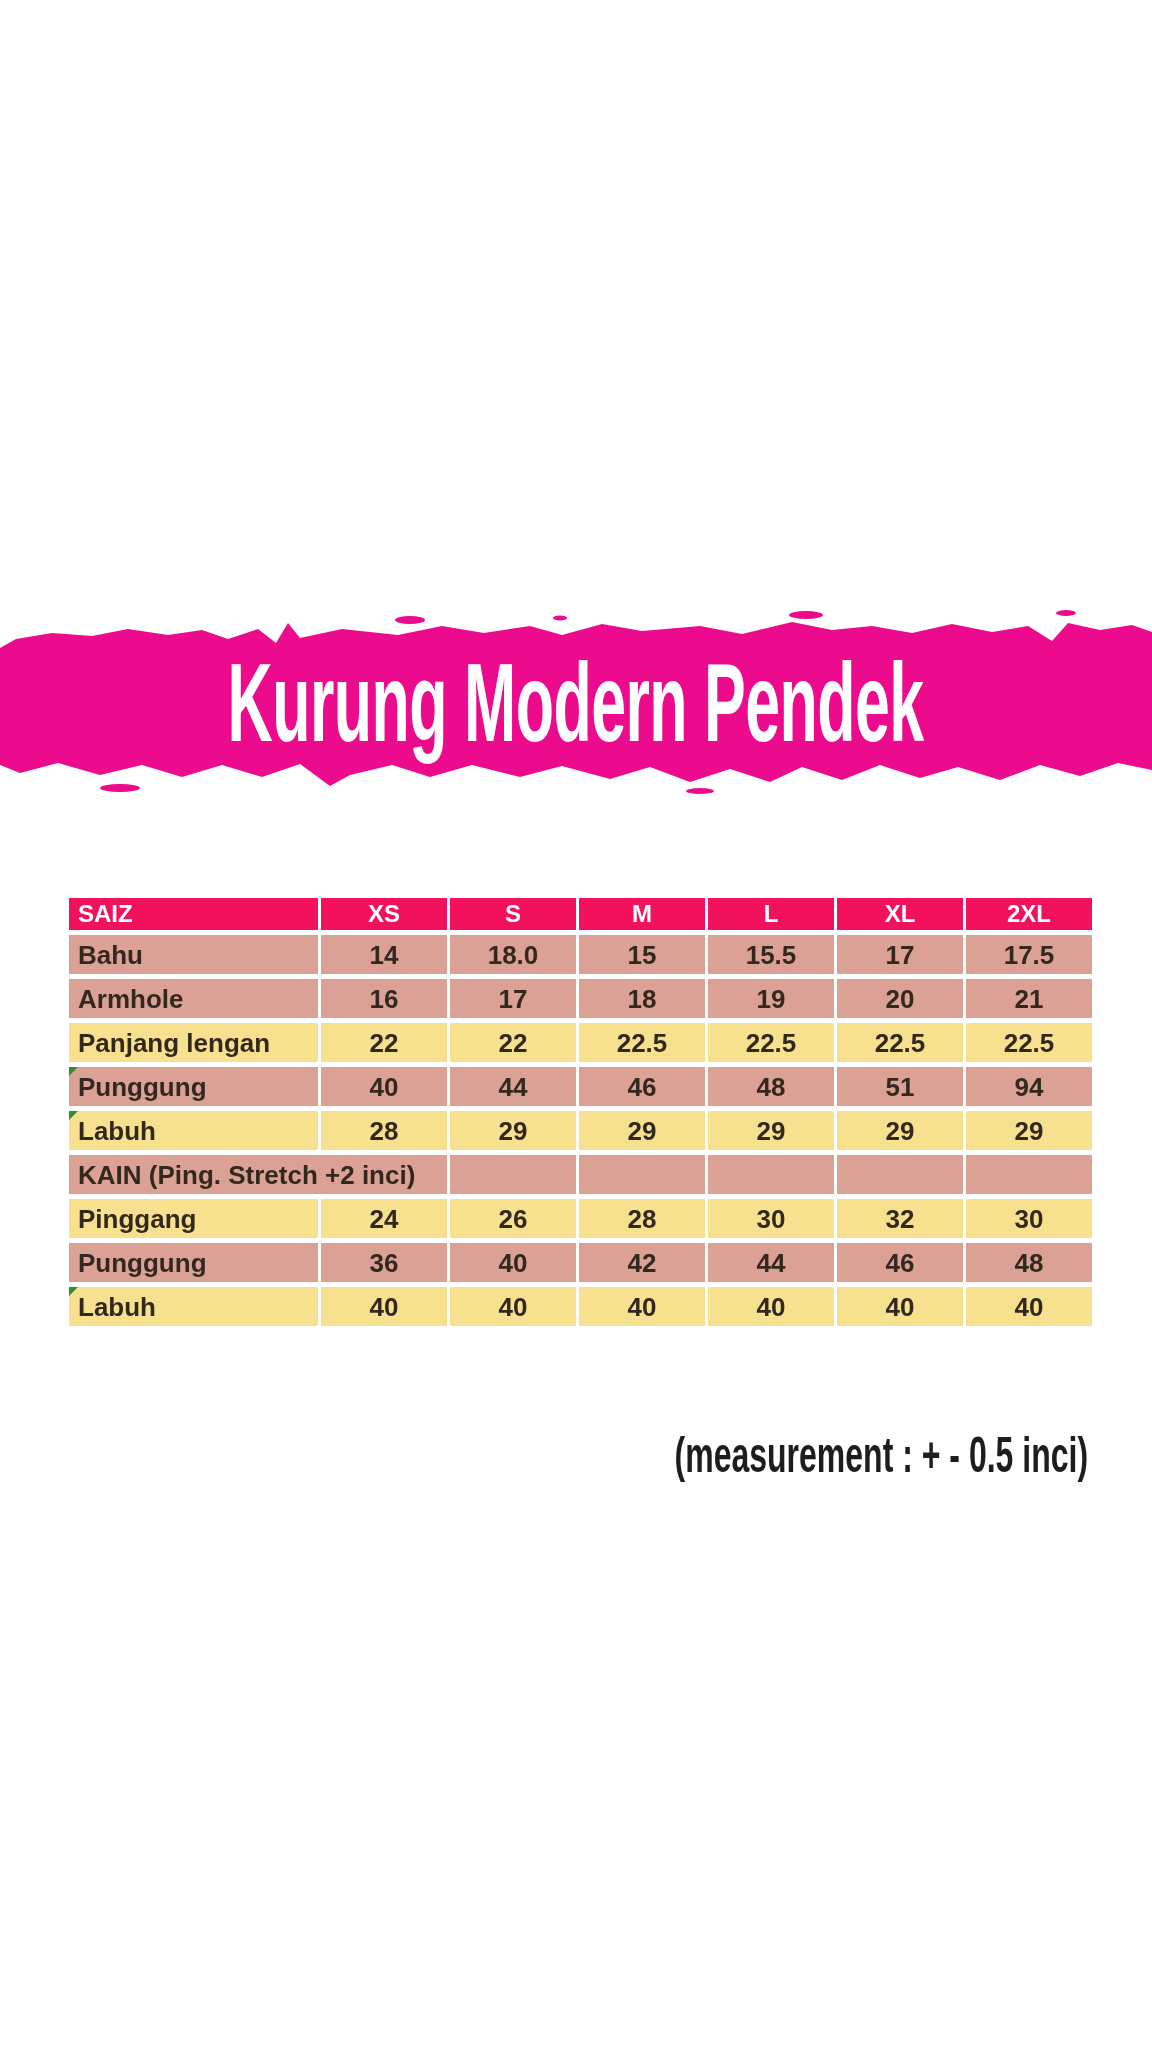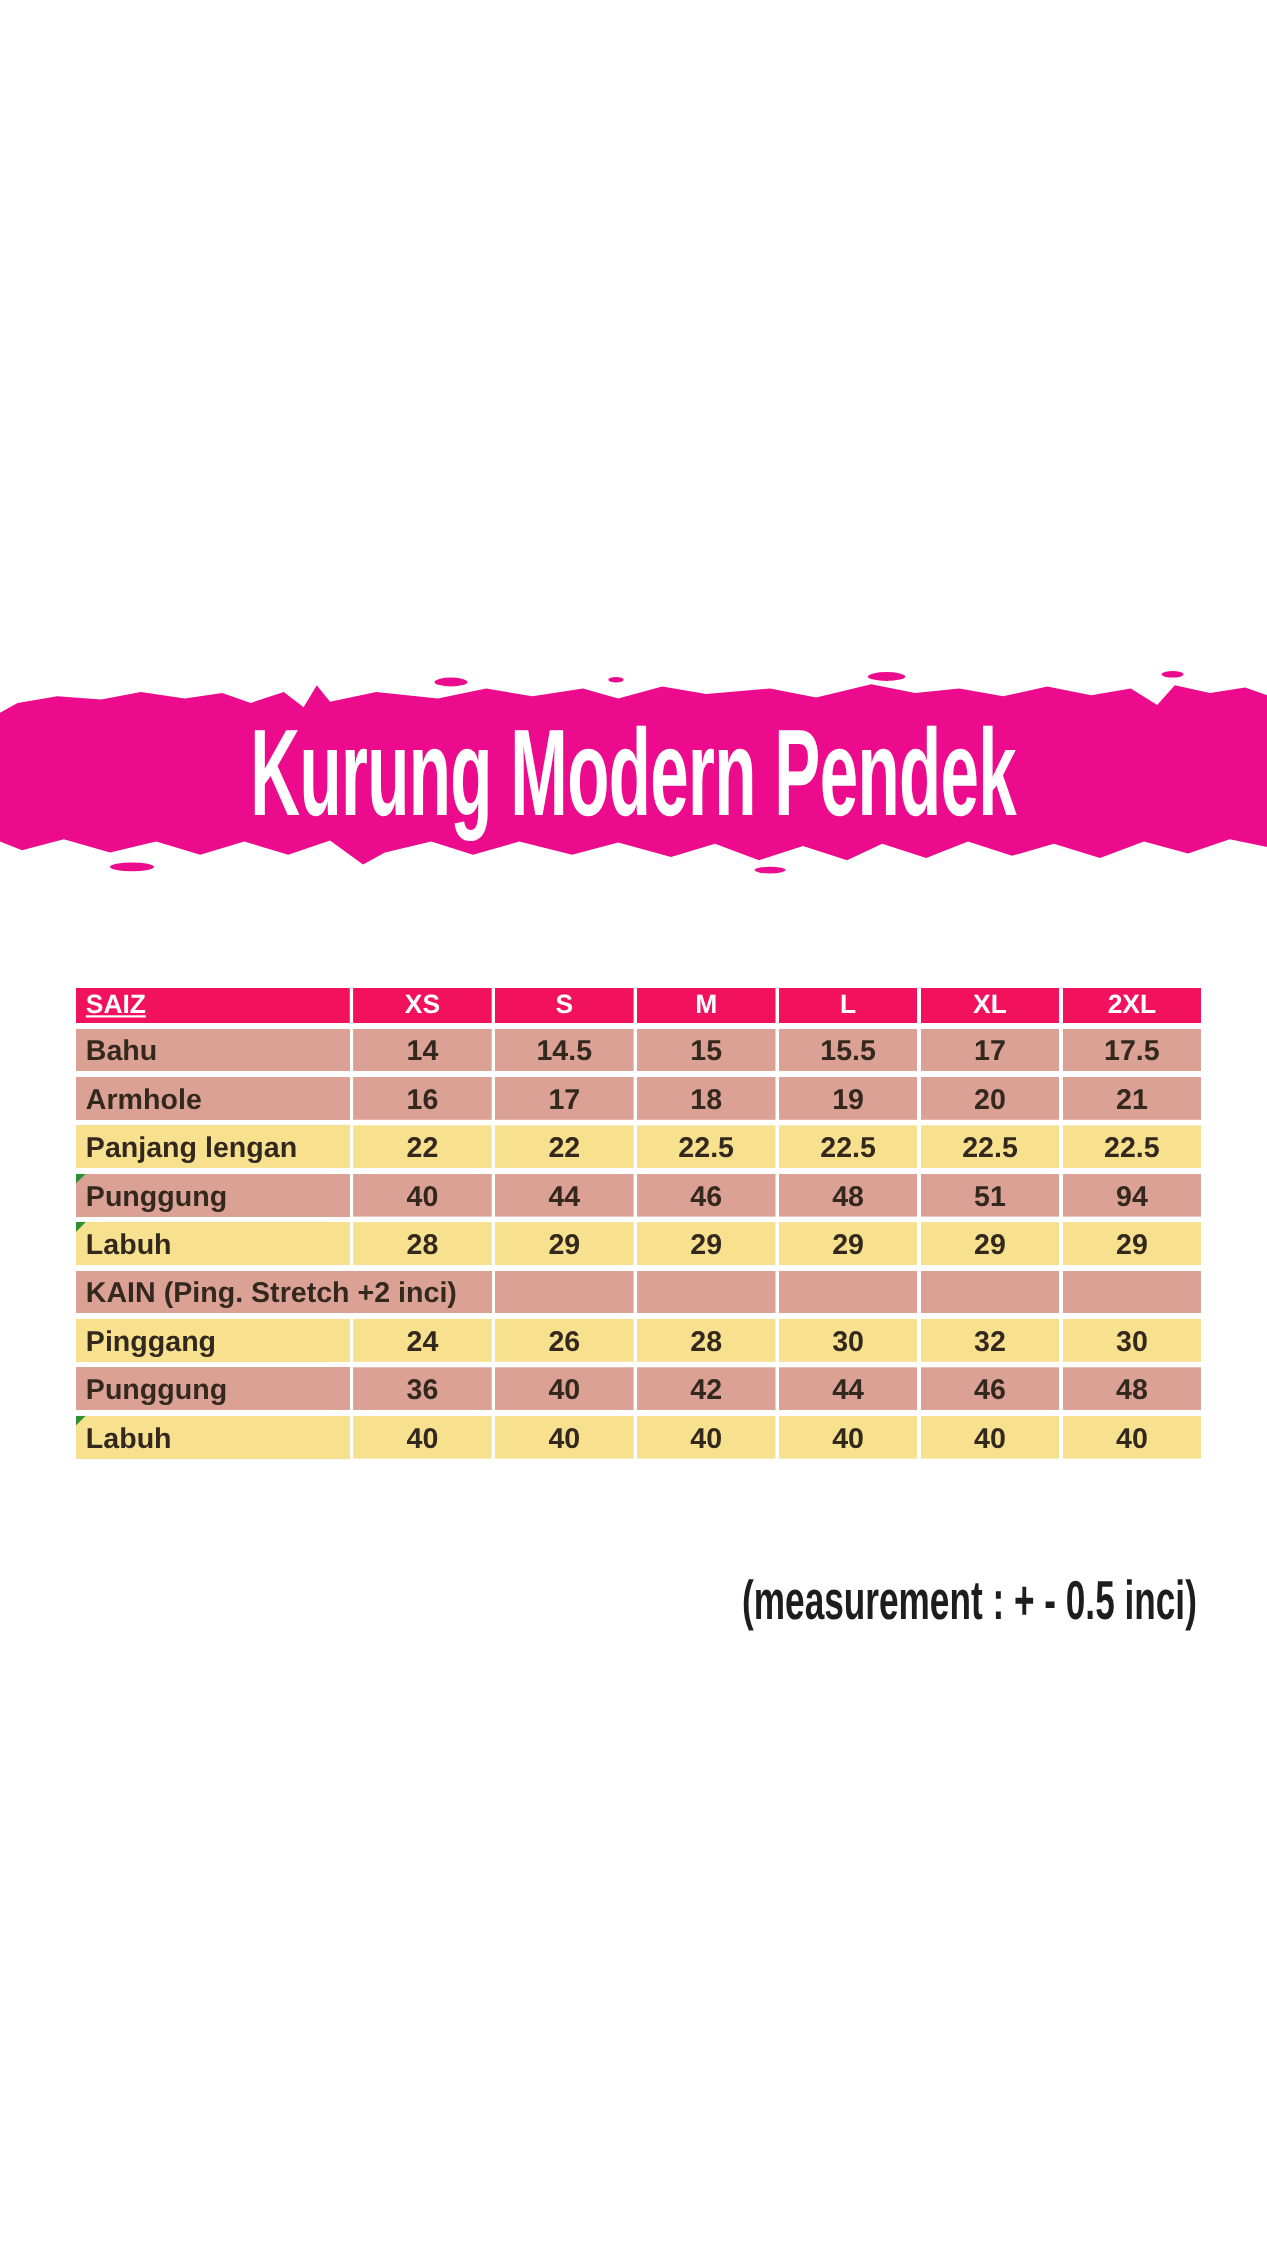--- a/index.html
+++ b/index.html
@@ -66,21 +66,21 @@
   }
   table.size-chart th {
     background: var(--table-header, #f2115c);
     color: var(--header-text, #ffffff);
     height: 30px;
     font-size: 24px;
     font-weight: 700;
     text-align: center;
     line-height: 1;
   }
-  table.size-chart th.first { text-align: left; padding-left: 9px; text-decoration: underline; }
+  table.size-chart th.first { text-align: left; padding-left: 9px; }
   table.size-chart td {
     height: 37px;
     font-size: 26px;
     font-weight: 700;
     color: var(--cell-text, #33281e);
     line-height: 1;
   }
   tr.salmon td { background: var(--row-salmon, #dca195); }
   tr.yellow td { background: var(--row-yellow, #f7e18f); }
   td.label-cell { text-align: left; padding-left: 9px; position: relative; }
@@ -163,21 +163,21 @@
             <th>M</th>
             <th>L</th>
             <th>XL</th>
             <th>2XL</th>
           </tr>
       </thead>
       <tbody id="table-body">
           <tr class="salmon">
             <td class="label-cell"><span>Bahu</span></td>
             <td class="value-cell">14</td>
-            <td class="value-cell">14.5</td>
+            <td class="value-cell">18.0</td>
             <td class="value-cell">15</td>
             <td class="value-cell">15.5</td>
             <td class="value-cell">17</td>
             <td class="value-cell">17.5</td>
           </tr>
           <tr class="salmon">
             <td class="label-cell"><span>Armhole</span></td>
             <td class="value-cell">16</td>
             <td class="value-cell">17</td>
             <td class="value-cell">18</td>

